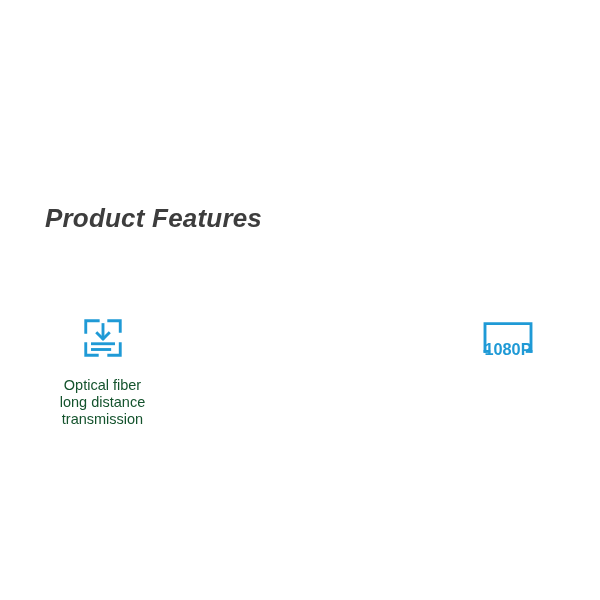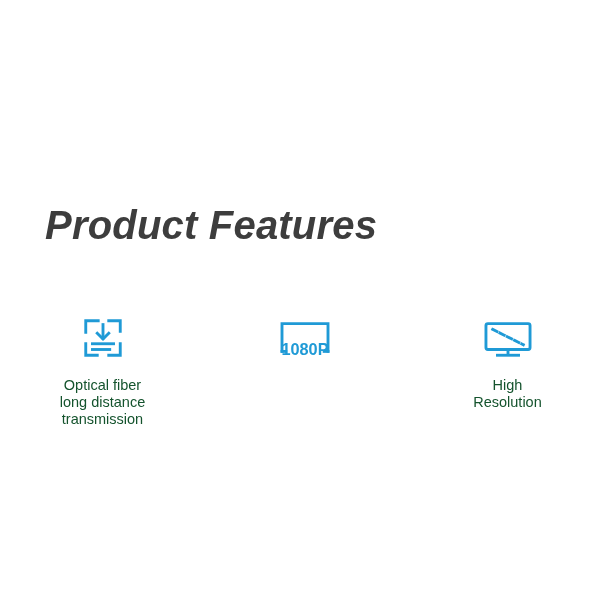--- a/index.html
+++ b/index.html
@@ -18,21 +18,21 @@
     width: 600px;
     height: 600px;
     background: #ffffff;
   }
 
   
   .section-title {
     position: absolute;
     left: 45px;
     top: 203px;
-    font-size: 40px;
+    font-size: 26px;
     font-weight: bold;
     font-style: italic;
     color: #3d3d3d;
     letter-spacing: 0.2px;
     white-space: nowrap;
   }
 
   
   .features {
     position: absolute;
@@ -109,29 +109,15 @@
             <path d="M8 38 V9 H56 V38"></path>
             <path d="M8 38 H12"></path>
             <path d="M52 38 H56"></path>
           </g>
           <text x="32" y="42" text-anchor="middle" font-family="'Liberation Sans', sans-serif" font-size="17" font-weight="bold" fill="#1f9ad6">1080P</text>
         </svg>
       </div>
     </div>
 
 
-    <div class="feature">
-      <div class="feature-icon">
-        <svg width="56" height="46" viewBox="0 0 58 48" aria-hidden="true">
-          <g fill="none" stroke="#1f9ad6" stroke-linecap="square">
-            <rect x="6" y="9" width="46" height="27" rx="2" stroke-width="3"></rect>
-            <line x1="13" y1="15" x2="45" y2="31" stroke-width="3" stroke-dasharray="5 3.5"></line>
-            <path d="M29 36 V41" stroke-width="3"></path>
-            <path d="M18 42 H40" stroke-width="3"></path>
-          </g>
-        </svg>
-      </div>
-      <div class="feature-label">High
-Resolution</div>
-    </div>
 
   </div>
 </div>
 
 </body></html>

